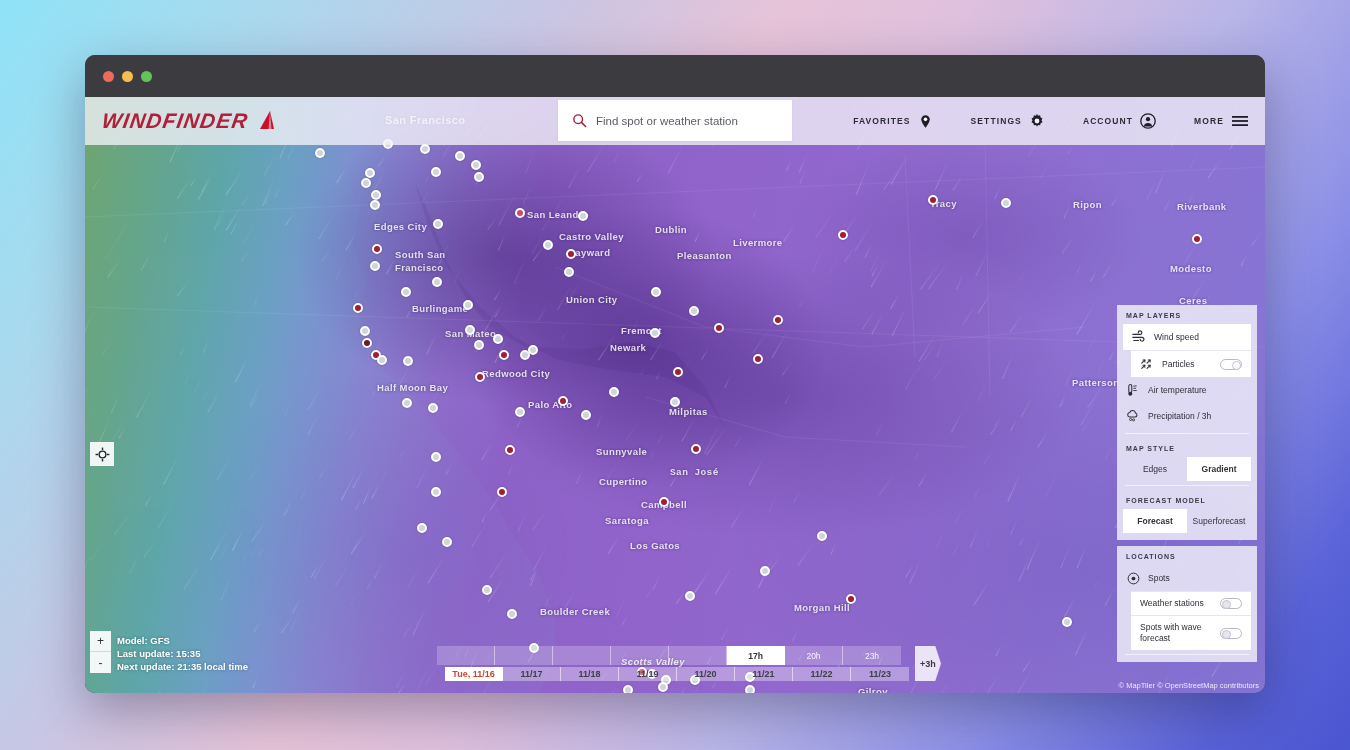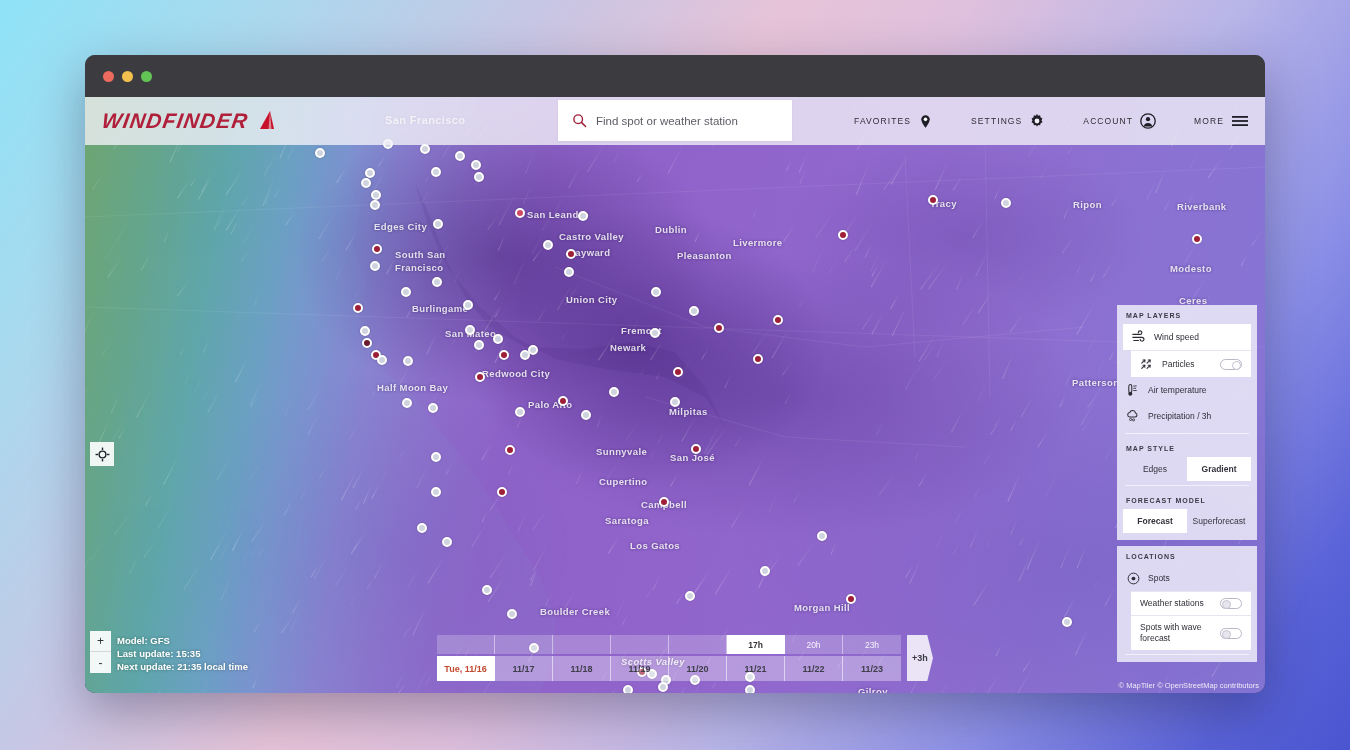--- a/index.html
+++ b/index.html
@@ -164,21 +164,21 @@
     display: flex; align-items: center;
     gap: 22px;
   }
   .navitem {
     display: flex; align-items: center; gap: 7px;
     cursor: pointer;
   }
   .navitem span.lbl {
     font-size: 8.5px;
     letter-spacing: 1.1px;
-    font-weight: 400;
+    font-weight: 700;
     color: #2c2c34;
     padding-left: 16px;
   }
 
   
   .tagline {
     position: absolute;
     left: 9px; top: 56px;
     width: 210px;
     font-size: 10px;
@@ -274,21 +274,21 @@
     background: rgba(255,255,255,.22);
     border-right: 1px solid rgba(255,255,255,.45);
     display: flex; align-items: center; justify-content: center;
     font-size: 8.5px; color: rgba(255,255,255,.9);
     cursor: pointer;
   }
   .tl-hour.blank { cursor: default; }
   .tl-hour.active { background: #fff; color: #333; font-weight: 600; }
   .tl-hour:last-child { border-right: none; }
 
-  .tl-days { display: flex; height: 25px; }
+  .tl-days { display: flex; height: 14px; margin-left: 8px; }
   .tl-day {
     width: 58px;
     background: rgba(255,255,255,.34);
     border-right: 1px solid rgba(255,255,255,.55);
     display: flex; align-items: center; justify-content: center;
     font-size: 9px; color: #3e3e48; font-weight: 600;
     cursor: pointer;
   }
   .tl-day:last-child { border-right: none; }
   .tl-day.active { background: #fff; color: #c2492f; }
@@ -840,21 +840,21 @@
           <div class="city" style="left: 483px; top: 150px;">Hayward</div>
           <div class="city" style="left: 570px; top: 127px;">Dublin</div>
           <div class="city" style="left: 648px; top: 140px;">Livermore</div>
           <div class="city" style="left: 592px; top: 153px;">Pleasanton</div>
           <div class="city" style="left: 481px; top: 197px;">Union City</div>
           <div class="city" style="left: 536px; top: 228px;">Fremont</div>
           <div class="city" style="left: 525px; top: 245px;">Newark</div>
           <div class="city" style="left: 443px; top: 302px;">Palo Alto</div>
           <div class="city" style="left: 584px; top: 309px;">Milpitas</div>
           <div class="city" style="left: 511px; top: 349px;">Sunnyvale</div>
-          <div class="city" style="left: 585px; top: 355px;">San José</div>
+          <div class="city" style="left: 585px; top: 370px; font-family: Liberation Mono, monospace;">San José</div>
           <div class="city" style="left: 514px; top: 379px;">Cupertino</div>
           <div class="city" style="left: 556px; top: 402px;">Campbell</div>
           <div class="city" style="left: 520px; top: 418px;">Saratoga</div>
           <div class="city" style="left: 545px; top: 443px;">Los Gatos</div>
           <div class="city" style="left: 455px; top: 509px;">Boulder Creek</div>
           <div class="city" style="left: 709px; top: 505px;">Morgan Hill</div>
           <div class="city" style="left: 536px; top: 559px; font-style: italic;">Scotts Valley</div>
           <div class="city" style="left: 773px; top: 589px;">Gilroy</div>
           <div class="city" style="left: 845px; top: 101px;">Tracy</div>
           <div class="city" style="left: 988px; top: 102px;">Ripon</div>

